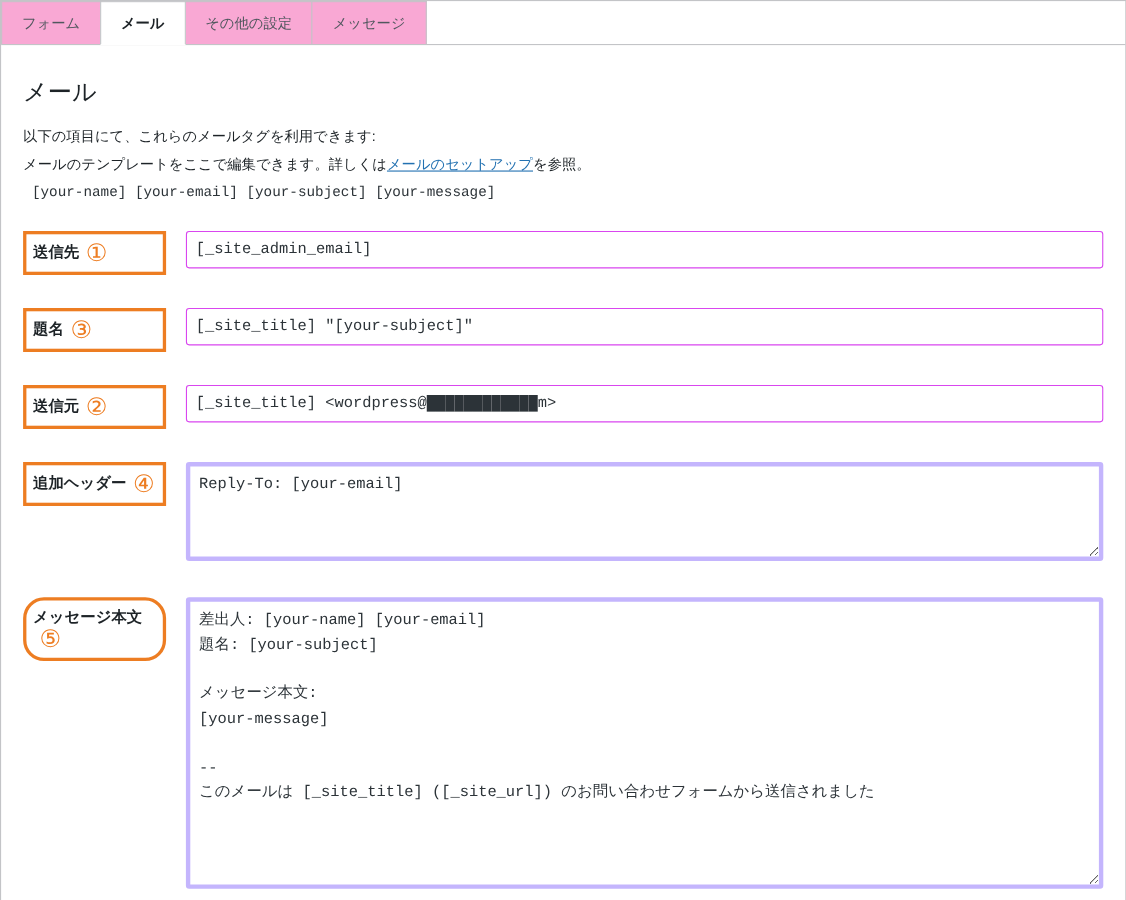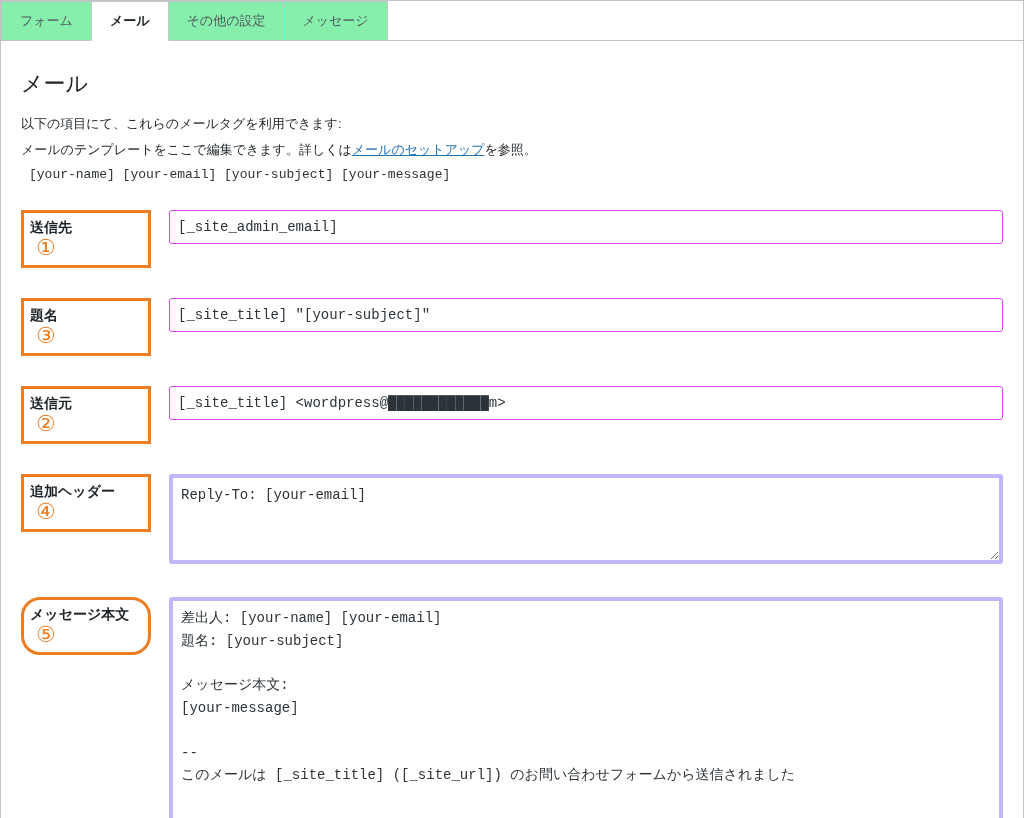--- a/index.html
+++ b/index.html
@@ -15,21 +15,21 @@
       background: #fff;
     }
     .tabs {
       display: flex;
       background: transparent;
     }
     .tab {
       padding: 10px 18px;
       border: 1px solid #c3c4c7;
       border-bottom: none;
-      background: #86efac;
+      background: #f9a8d4;
       cursor: pointer;
       font-size: 13px;
       color: #50575e;
       margin-right: -1px;
       position: relative;
     }
     .tab.active {
       background: #fff;
       color: #1d2327;
       font-weight: 600;
@@ -69,23 +69,23 @@
       margin-bottom: 30px;
     }
     .field-label {
       width: 130px;
       min-width: 130px;
       border: 3px solid #ed7d22;
       padding: 6px 6px;
       font-weight: 700;
       font-size: 14px;
       display: flex;
+      align-items: center;
       color: #1d2327;
       margin-right: 18px;
-      flex-direction: column;
     }
     .circle-num {
       color: #ed7d22;
       font-size: 22px;
       margin-left: 6px;
       font-weight: 400;
       line-height: 1;
     }
     .field-input {
       flex: 1;

